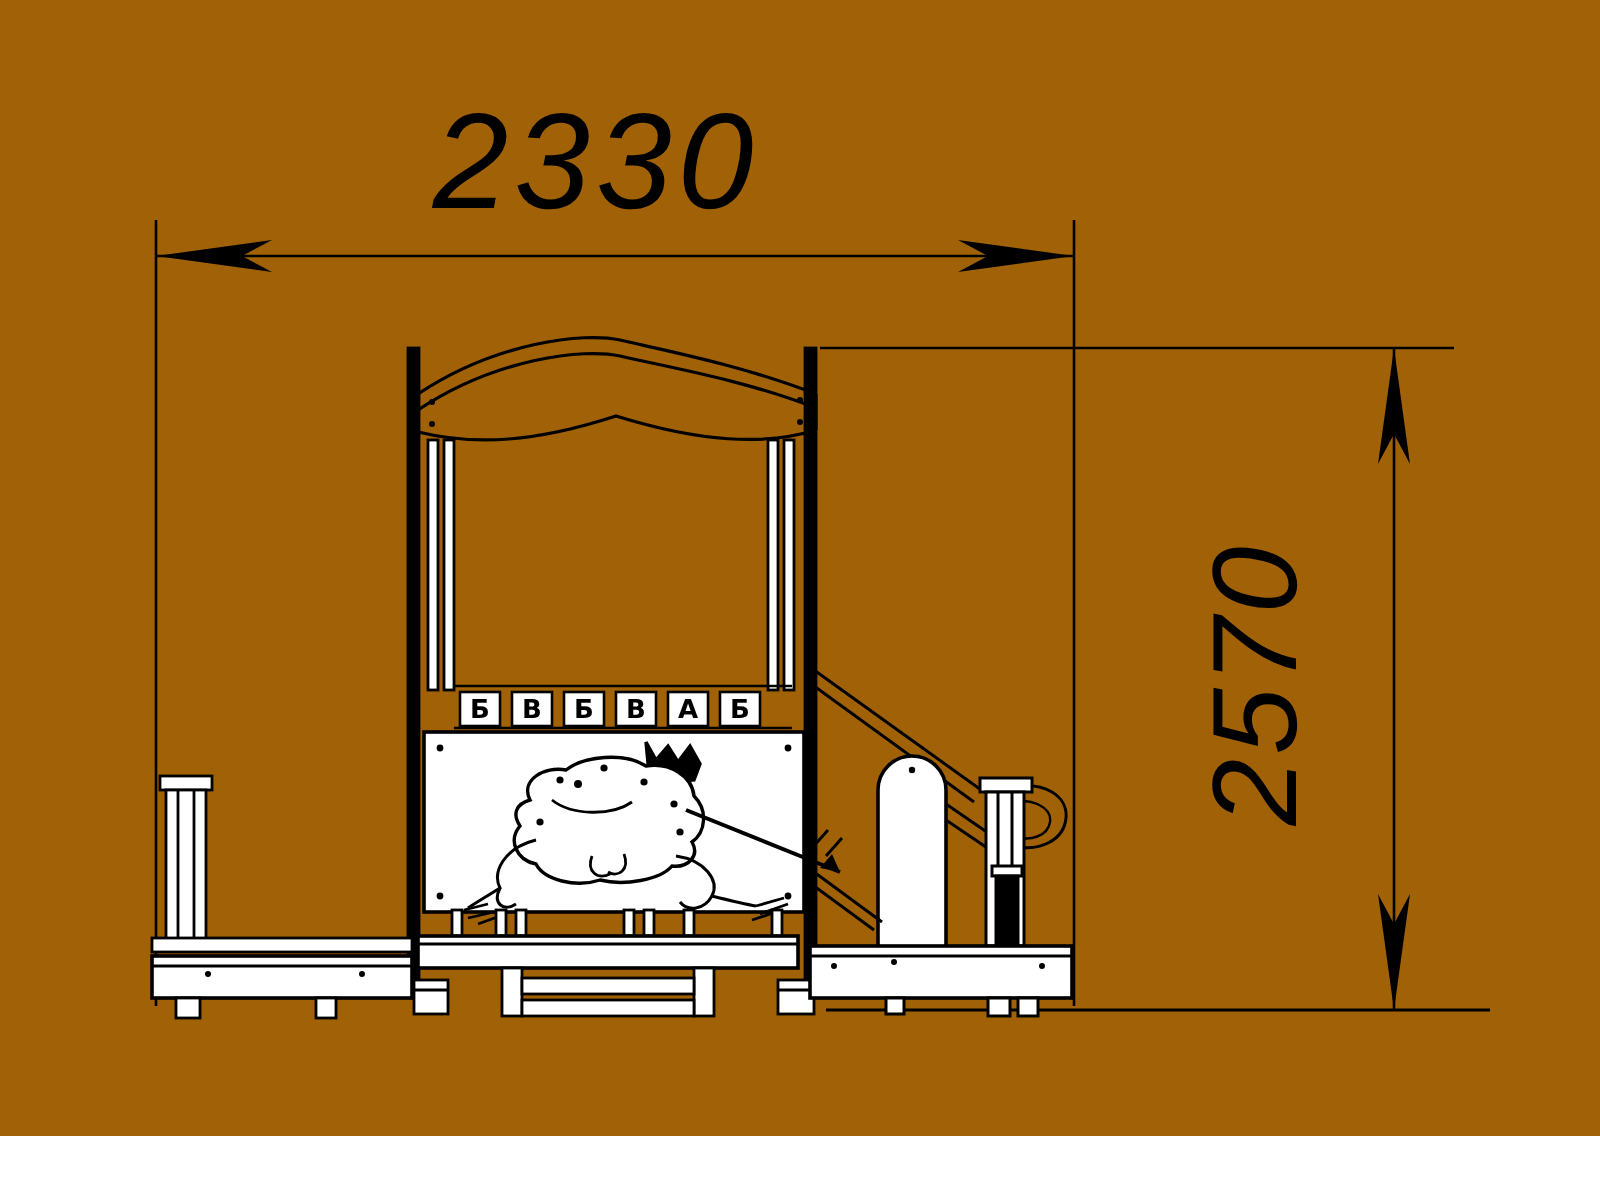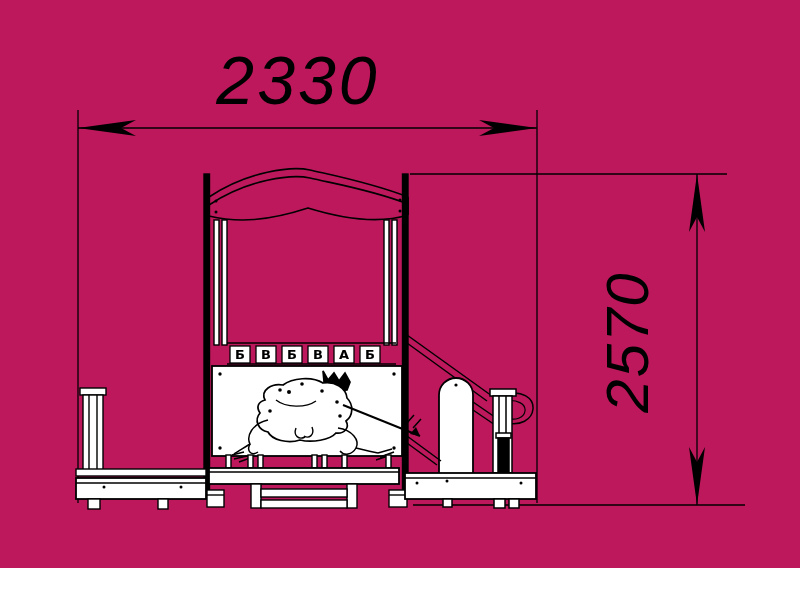--- a/index.html
+++ b/index.html
@@ -1,19 +1,19 @@
 <!DOCTYPE html>
 <html><head>
 <meta charset="utf-8">
 <style>
   html,body{margin:0;padding:0;background:#ffffff;}
   .canvas{
     position:relative;
     width:800px;height:568px;
-    background:#be185d;
+    background:#a16207;
     overflow:hidden;
     font-family:"Liberation Sans", sans-serif;
   }
   svg{display:block;}
   .dim-text{
     font-family:"Liberation Sans", sans-serif;
     font-style:italic;
     fill:#000000;
   }
   .block-letter{

